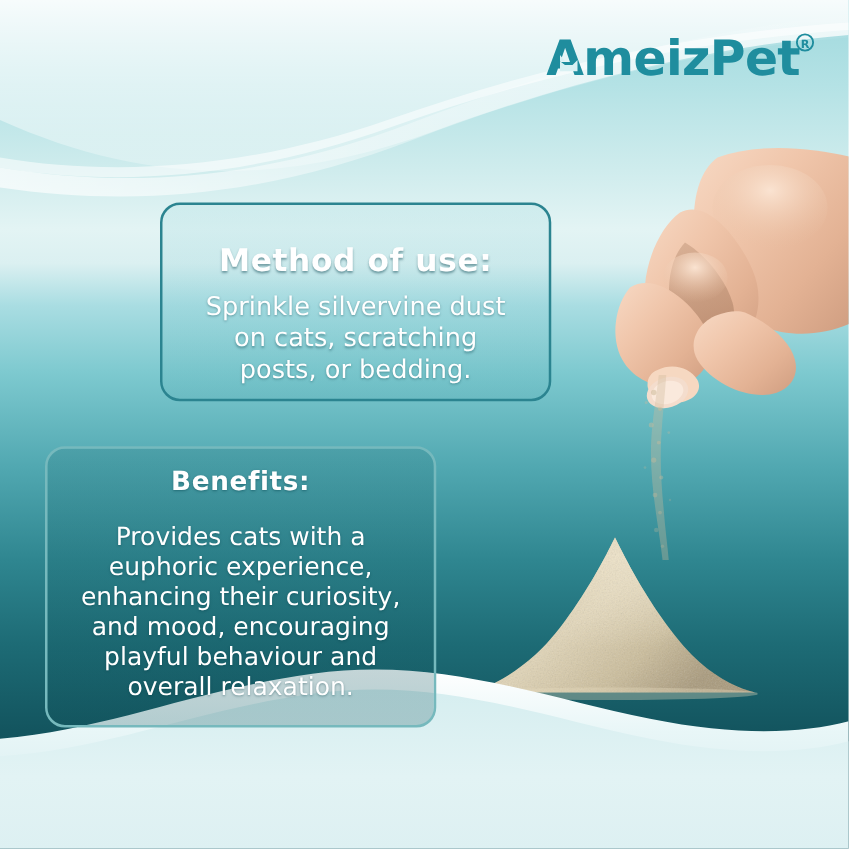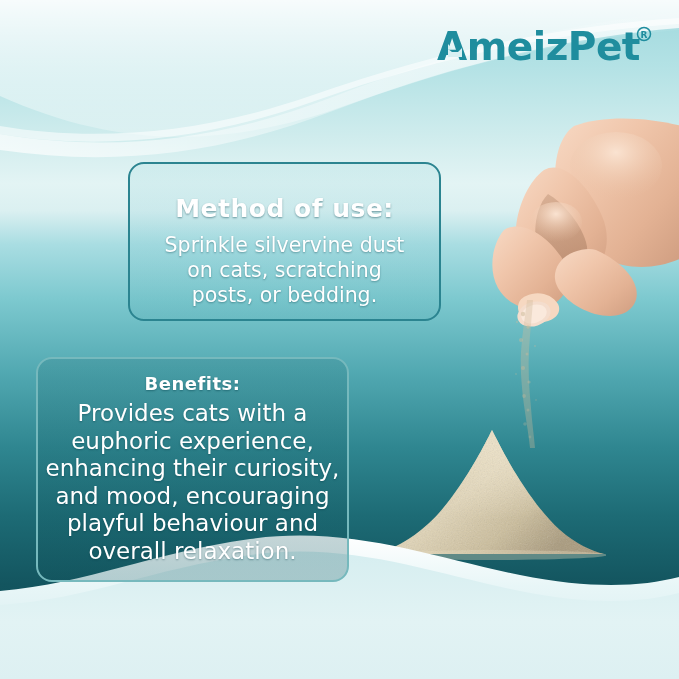--- a/index.html
+++ b/index.html
@@ -51,50 +51,49 @@
     border-radius:14px;
     display:flex; flex-direction:column; align-items:center;
     text-align:center;
   }
 
   #box-method{
     left:128px; top:162px; width:313px; height:159px;
     border:2px solid #2b8490;
     border-radius:16px;
     background:linear-gradient(180deg, rgba(178,225,229,.30) 0%, rgba(120,198,206,.18) 45%, rgba(54,146,156,.10) 100%);
-    padding-top:18px;
-    justify-content:center;
+    padding-top:30px;
   }
   #box-benefits{
     left:36px; top:357px; width:313px; height:225px;
     border:2px solid #76b9bd;
     border-radius:16px;
     background:linear-gradient(180deg, rgba(32,110,118,.22) 0%, rgba(18,84,92,.26) 100%);
     padding-top:14px;
   }
 
   .box-title{
     font-family:"DejaVu Sans", sans-serif;
     font-weight:700;
     color:#ffffff;
     letter-spacing:.5px;
     text-shadow:0 1px 2px rgba(0,60,70,.45);
   }
   #box-method .box-title{ font-size:25px; margin-bottom:10px; }
-  #box-benefits .box-title{ font-size:18px; margin-bottom:6px; }
+  #box-benefits .box-title{ font-size:21px; margin-bottom:20px; }
 
   .box-body{
     font-family:"DejaVu Sans", sans-serif;
     font-weight:400;
     color:#ffffff;
     text-shadow:0 1px 2px rgba(0,55,65,.40);
     white-space:pre-line;
   }
   #box-method .box-body{ font-size:20.5px; line-height:1.22; }
-  #box-benefits .box-body{ font-size:23px; line-height:1.20; }
+  #box-benefits .box-body{ font-size:20px; line-height:1.20; }
 </style>
 </head>
 <body>
 
 <div id="poster">
 
   <svg class="wave-top" viewBox="0 0 679 210" preserveAspectRatio="none">
     <defs>
       <linearGradient id="wtA" x1="0" y1="0" x2="0" y2="1">
         <stop offset="0%" stop-color="#ffffff" stop-opacity=".92"></stop>

